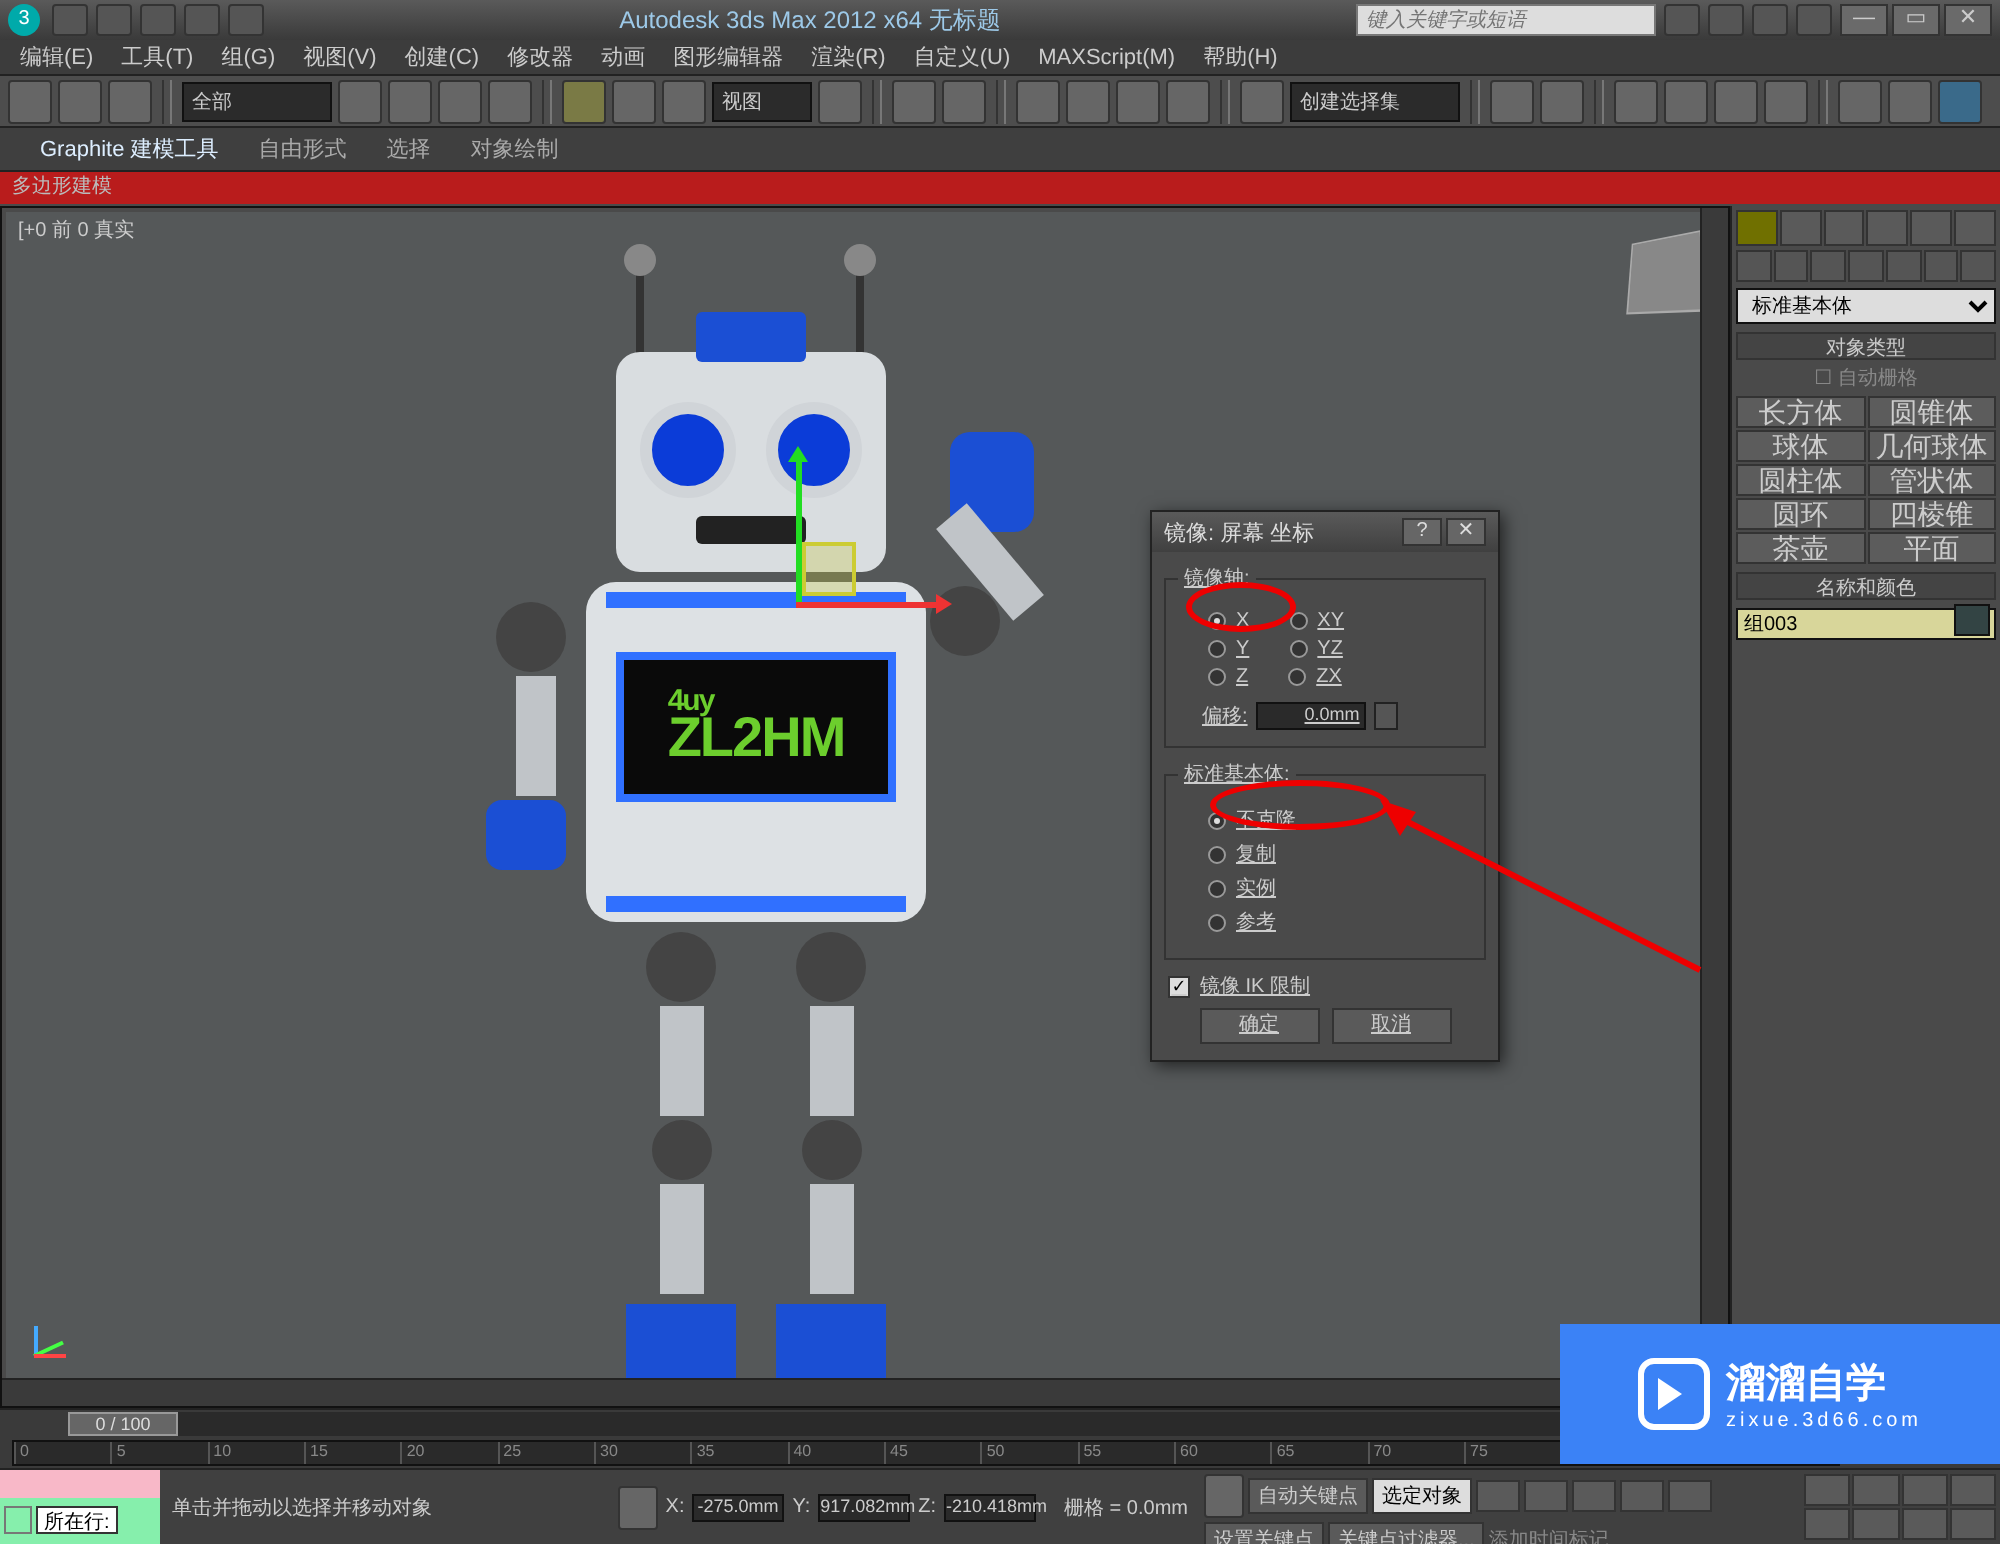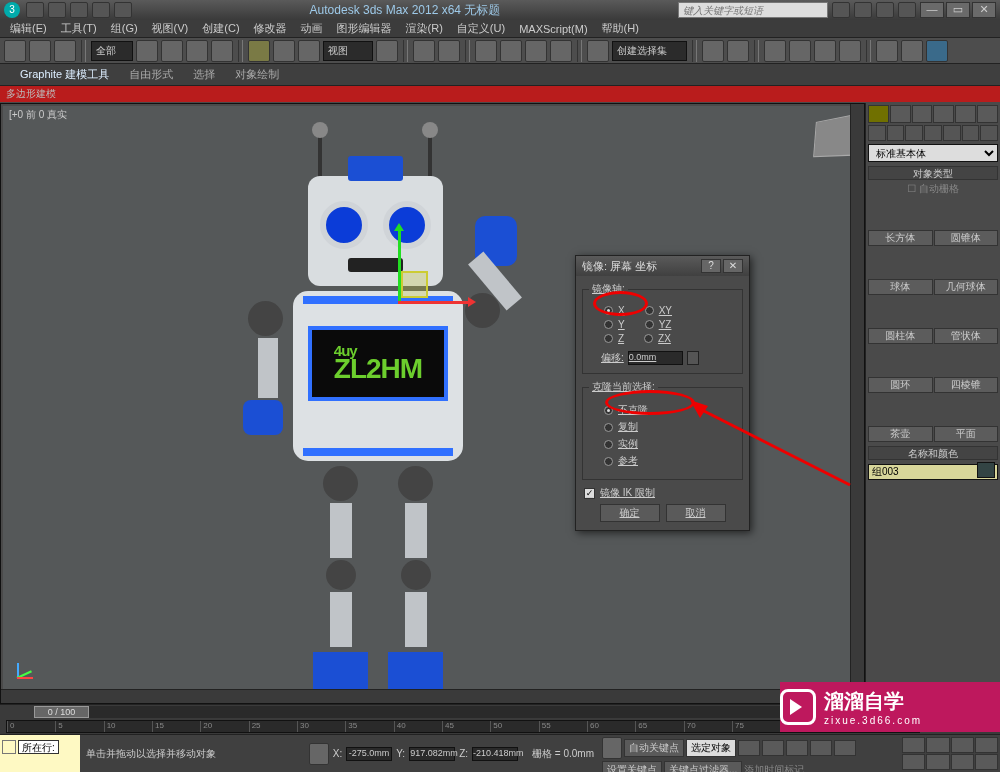--- a/index.html
+++ b/index.html
@@ -84,68 +84,68 @@
 .dlg-title .sp{flex:1;}
 .dlg-title .dbtn{width:20px;height:14px;background:#666;border:1px solid #333;text-align:center;margin-left:2px;font-size:10px;line-height:12px;}
 .dlg-body{padding:6px;text-decoration:underline;}
 .groupbox{border:1px solid #333;padding:6px 6px 8px;margin-bottom:6px;}
 .groupbox legend{font-size:10px;color:#ccc;padding:0 3px;}
 .radio-row{display:flex;gap:20px;margin:3px 0 3px 15px;font-size:10px;}
 .radio-row label{display:flex;align-items:center;gap:5px;}
 .radio-row .r{width:9px;height:9px;border-radius:50%;border:1px solid #999;background:#333;position:relative;}
 .radio-row .r.on::after{content:"";position:absolute;inset:2px;border-radius:50%;background:#ddd;}
 .offset-row{display:flex;align-items:center;gap:4px;margin:7px 0 0 12px;font-size:10px;}
-.spinner{width:55px;height:14px;background:#2a2a2a;border:1px solid #111;color:#ccc;font-size:9px;text-align:left;padding-right:2px;}
+.spinner{width:55px;height:14px;background:#2a2a2a;border:1px solid #111;color:#ccc;font-size:9px;text-align:right;padding-right:2px;}
 .spin-btns{width:12px;height:14px;background:#555;border:1px solid #222;}
 .chk-row{display:flex;align-items:center;gap:5px;margin:4px 2px;font-size:10px;}
 .chk{width:11px;height:11px;background:#ddd;border:1px solid #333;text-align:center;line-height:9px;font-size:9px;color:#000;}
 .dlg-btns{display:flex;gap:6px;justify-content:center;margin:4px 0 2px;}
 .dlg-btn{width:60px;height:18px;background:#5a5a5a;border:1px solid #333;color:#ccc;font-size:10px;text-align:center;line-height:16px;}
 
 .redcirc{position:absolute;border:3px solid #e00;border-radius:50%;pointer-events:none;}
 .redarrow{position:absolute;pointer-events:none;}
 
 
 .cmdpanel{position:absolute;right:0;top:103px;width:135px;bottom:68px;background:#4a4a4a;border-left:1px solid #222;padding:2px;}
 .cp-tabs{display:flex;gap:1px;margin-bottom:2px;}
 .cp-tab{flex:1;height:18px;background:#5a5a5a;border:1px solid #333;}
 .cp-tab.on{background:#707000;}
 .cp-sub{display:flex;gap:1px;margin-bottom:3px;}
 .cp-sub .s{flex:1;height:16px;background:#555;border:1px solid #333;}
 .cp-drop{width:100%;height:18px;background:#ddd;border:1px solid #111;color:#000;font-size:10px;padding:0 3px;}
 .cp-head{height:14px;background:#444;text-align:center;color:#ccc;font-size:10px;margin:4px 0 2px;border:1px solid #333;}
 .cp-chk{text-align:center;font-size:10px;color:#888;margin-bottom:2px;}
 .cp-grid{display:grid;grid-template-columns:1fr 1fr;gap:1px;}
-.cp-grid div{height:16px;background:#5c5c5c;border:1px solid #333;text-align:center;font-size:10px;line-height:14px;color:#ccc;margin-top:32px;}
+.cp-grid div{height:16px;background:#5c5c5c;border:1px solid #333;text-align:center;font-size:14px;line-height:14px;color:#ccc;}
 .cp-name{width:100%;height:16px;background:#d8d69a;border:1px solid #111;color:#000;font-size:10px;padding:0 3px;margin-top:2px;}
 .cp-color{width:18px;height:16px;background:#344;border:1px solid #111;position:absolute;right:3px;}
 
 
 .timeline{position:absolute;left:0;right:0;bottom:38px;height:30px;background:#3a3a3a;border-top:1px solid #222;}
 .tl-slider{position:absolute;left:34px;right:80px;top:1px;height:12px;background:#2a2a2a;}
 .tl-thumb{position:absolute;left:0;top:0;width:55px;height:12px;background:#666;border:1px solid #999;text-align:center;font-size:9px;color:#ddd;}
 .tl-ruler{position:absolute;left:6px;right:80px;top:15px;height:13px;background:#2a2a2a;border:1px solid #111;}
 .tl-tick{position:absolute;top:0;height:100%;border-left:1px solid #555;font-size:8px;color:#888;padding-left:2px;}
 
 .status{position:absolute;left:0;right:0;bottom:0;height:38px;background:#404040;border-top:1px solid #222;display:flex;align-items:stretch;font-size:10px;}
-.st-left{width:80px;background:#fef9c3;display:flex;}
+.st-left{width:80px;background:#86efac;display:flex;flex-direction:column;}
 .st-left .pink{background:#f8b8c8;height:14px;}
 .st-left .row2{display:flex;height:24px;align-items:center;gap:2px;padding:0 2px;}
 .st-left .lock{width:14px;height:14px;border:1px solid #777;}
 .st-left .loc{background:#fff;color:#000;padding:0 3px;height:14px;border:1px solid #333;}
 .st-mid{flex:1;display:flex;flex-direction:column;justify-content:center;padding:2px 6px;gap:2px;}
 .st-coords{display:flex;align-items:center;gap:4px;}
 .coord-in{width:46px;height:14px;background:#2a2a2a;border:1px solid #111;color:#ccc;font-size:9px;text-align:right;padding-right:2px;}
 .st-anim{width:300px;display:flex;flex-wrap:wrap;align-items:center;gap:2px;padding:2px;}
 .anim-btn{width:22px;height:16px;background:#5a5a5a;border:1px solid #333;}
 .st-nav{width:100px;display:grid;grid-template-columns:repeat(4,1fr);gap:1px;padding:2px;}
 .nav-b{background:#5a5a5a;border:1px solid #333;}
 
 
-.watermark{position:absolute;right:0;bottom:40px;width:220px;height:50px;background:#be185d;display:flex;align-items:center;gap:8px;color:#fff;}
+.watermark{position:absolute;right:0;bottom:40px;width:220px;height:70px;background:#3b82f6;display:flex;align-items:center;justify-content:center;gap:8px;color:#fff;}
 .watermark .play{width:36px;height:36px;border:3px solid #fff;border-radius:8px;display:flex;align-items:center;justify-content:center;}
 .watermark .play::after{content:"";border:8px solid transparent;border-left:12px solid #fff;margin-left:4px;}
 .watermark .t1{font-size:20px;font-weight:bold;}
 .watermark .t2{font-size:10px;letter-spacing:2px;}
 
 
 .vp-sb-v{position:absolute;right:0;top:0;bottom:14px;width:14px;background:#3a3a3a;border-left:1px solid #222;}
 .vp-sb-h{position:absolute;left:0;right:14px;bottom:0;height:14px;background:#3a3a3a;border-top:1px solid #222;}
 </style>
 </head>
@@ -188,42 +188,42 @@
   <span>自定义(U)</span>
   <span>MAXScript(M)</span>
   <span>帮助(H)</span>
 </div>
 
 <div class="maintoolbar">
   <div class="tbtn"></div>
   <div class="tbtn"></div>
   <div class="tbtn"></div>
   <span class="tbsep"></span>
-  <div class="tbdrop" style="width:42px">全部</div>
+  <div class="tbdrop" style="width:75px">全部</div>
   <div class="tbtn"></div>
   <div class="tbtn"></div>
   <div class="tbtn"></div>
   <div class="tbtn"></div>
   <span class="tbsep"></span>
   <div class="tbtn" style="background:#7a7a45"></div>
   <div class="tbtn"></div>
   <div class="tbtn"></div>
   <div class="tbdrop" style="width:50px">视图</div>
   <div class="tbtn"></div>
   <span class="tbsep"></span>
   <div class="tbtn"></div>
   <div class="tbtn"></div>
   <span class="tbsep"></span>
   <div class="tbtn"></div>
   <div class="tbtn"></div>
   <div class="tbtn"></div>
   <div class="tbtn"></div>
   <span class="tbsep"></span>
   <div class="tbtn"></div>
-  <div class="tbdrop" style="width:75px">创建选择集</div>
+  <div class="tbdrop" style="width:85px">创建选择集</div>
   <span class="tbsep"></span>
   <div class="tbtn"></div>
   <div class="tbtn"></div>
   <span class="tbsep"></span>
   <div class="tbtn"></div>
   <div class="tbtn"></div>
   <div class="tbtn"></div>
   <div class="tbtn"></div>
   <span class="tbsep"></span>
   <div class="tbtn"></div>
@@ -340,21 +340,21 @@
             <span>ZX</span>
           </label>
       </div>
       <div class="offset-row">
         <span>偏移:</span>
         <div class="spinner">0.0mm</div>
         <div class="spin-btns"></div>
       </div>
     </fieldset>
     <fieldset class="groupbox">
-      <legend>克隆当前选择:</legend>
+      <legend>标准基本体:</legend>
       <div class="radio-row">
           <label>
             <span class="r on"></span>
             <span>不克隆</span>
           </label>
         </div>
       <div class="radio-row">
           <label>
             <span class="r"></span>
             <span>复制</span>

